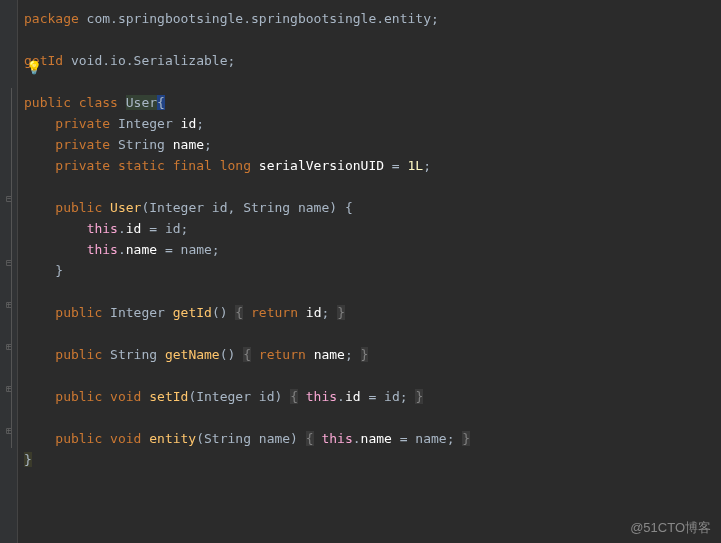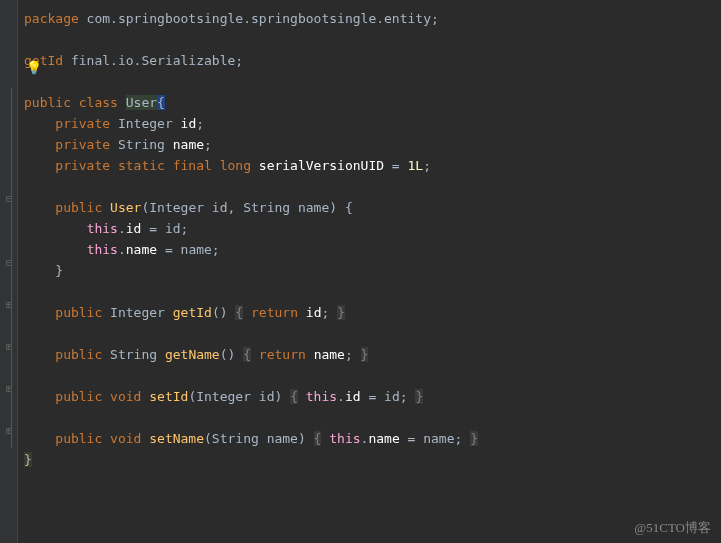--- a/index.html
+++ b/index.html
@@ -66,56 +66,56 @@
       left: 26px;
       top: 60px;
       font-size: 13px;
     }
     .watermark {
       position: absolute;
       right: 10px;
       bottom: 6px;
       color: #888;
       font-size: 13px;
-      font-family: Liberation Serif, serif;
+      font-family: Liberation Sans, sans-serif;
     }
   </style>
 </head>
 <body>
 
 <div class="editor">
   <div class="gutter">
     <div class="gutter-marker" style="top:194px;">⊟</div>
     <div class="gutter-marker" style="top:258px;">⊟</div>
     <div class="gutter-marker" style="top:300px;">⊞</div>
     <div class="gutter-marker" style="top:342px;">⊞</div>
     <div class="gutter-marker" style="top:384px;">⊞</div>
     <div class="gutter-marker" style="top:426px;">⊞</div>
     <div class="fold-line" style="top:88px;height:360px;"></div>
   </div>
   <div class="code">
     <div class="line"><span class="kw">package</span><span> com.springbootsingle.springbootsingle.entity;</span></div>
     <div class="line"></div>
-    <div class="line"><span class="kw">getId</span><span> final.io.Serializable;</span></div>
+    <div class="line"><span class="kw">getId</span><span> void.io.Serializable;</span></div>
     <div class="line"></div>
     <div class="line"><span class="kw">public class </span><span class="class-name bg-box">User</span><span class="cursor-box">{</span></div>
     <div class="line">    <span class="kw">private </span><span>Integer </span><span class="field">id</span><span>;</span></div>
     <div class="line">    <span class="kw">private </span><span>String </span><span class="field">name</span><span>;</span></div>
     <div class="line">    <span class="kw">private static final long </span><span class="field italic">serialVersionUID</span><span> = </span><span class="number">1L</span><span>;</span></div>
     <div class="line"></div>
     <div class="line">    <span class="kw">public </span><span class="method">User</span><span>(Integer id, String name) {</span></div>
     <div class="line">        <span class="this">this</span><span>.</span><span class="field">id</span><span> = id;</span></div>
     <div class="line">        <span class="this">this</span><span>.</span><span class="field">name</span><span> = name;</span></div>
     <div class="line">    <span>}</span></div>
     <div class="line"></div>
     <div class="line">    <span class="kw">public </span><span>Integer </span><span class="method">getId</span><span>() </span><span class="dim-brace">{</span><span class="kw"> return </span><span class="field">id</span><span>; </span><span class="dim-brace">}</span></div>
     <div class="line"></div>
     <div class="line">    <span class="kw">public </span><span>String </span><span class="method">getName</span><span>() </span><span class="dim-brace">{</span><span class="kw"> return </span><span class="field">name</span><span>; </span><span class="dim-brace">}</span></div>
     <div class="line"></div>
     <div class="line">    <span class="kw">public void </span><span class="method">setId</span><span>(Integer id) </span><span class="dim-brace">{</span><span class="this"> this</span><span>.</span><span class="field">id</span><span> = id; </span><span class="dim-brace">}</span></div>
     <div class="line"></div>
-    <div class="line">    <span class="kw">public void </span><span class="method">setName</span><span>(String name) </span><span class="dim-brace">{</span><span class="this"> this</span><span>.</span><span class="field">name</span><span> = name; </span><span class="dim-brace">}</span></div>
+    <div class="line">    <span class="kw">public void </span><span class="method">entity</span><span>(String name) </span><span class="dim-brace">{</span><span class="this"> this</span><span>.</span><span class="field">name</span><span> = name; </span><span class="dim-brace">}</span></div>
     <div class="line"><span class="hl-yellow">}</span></div>
   </div>
 </div>
 
 <div class="bulb">💡</div>
 <div class="watermark">@51CTO博客</div>
 
 </body></html>

